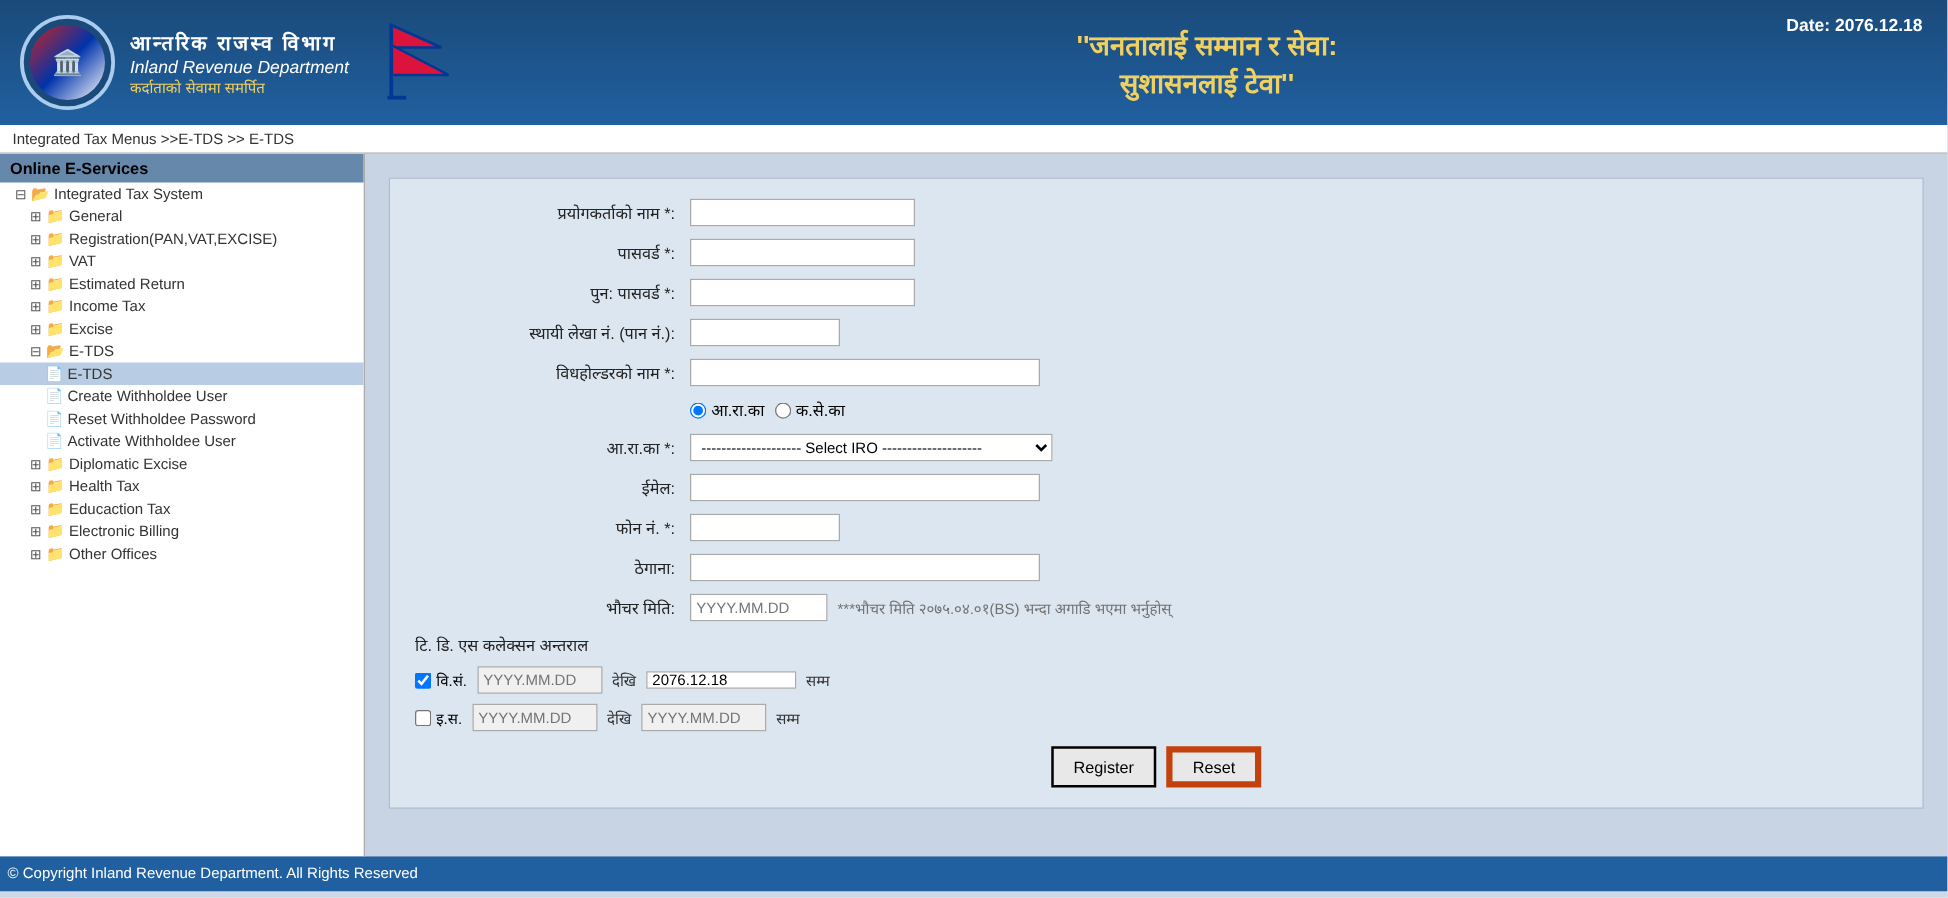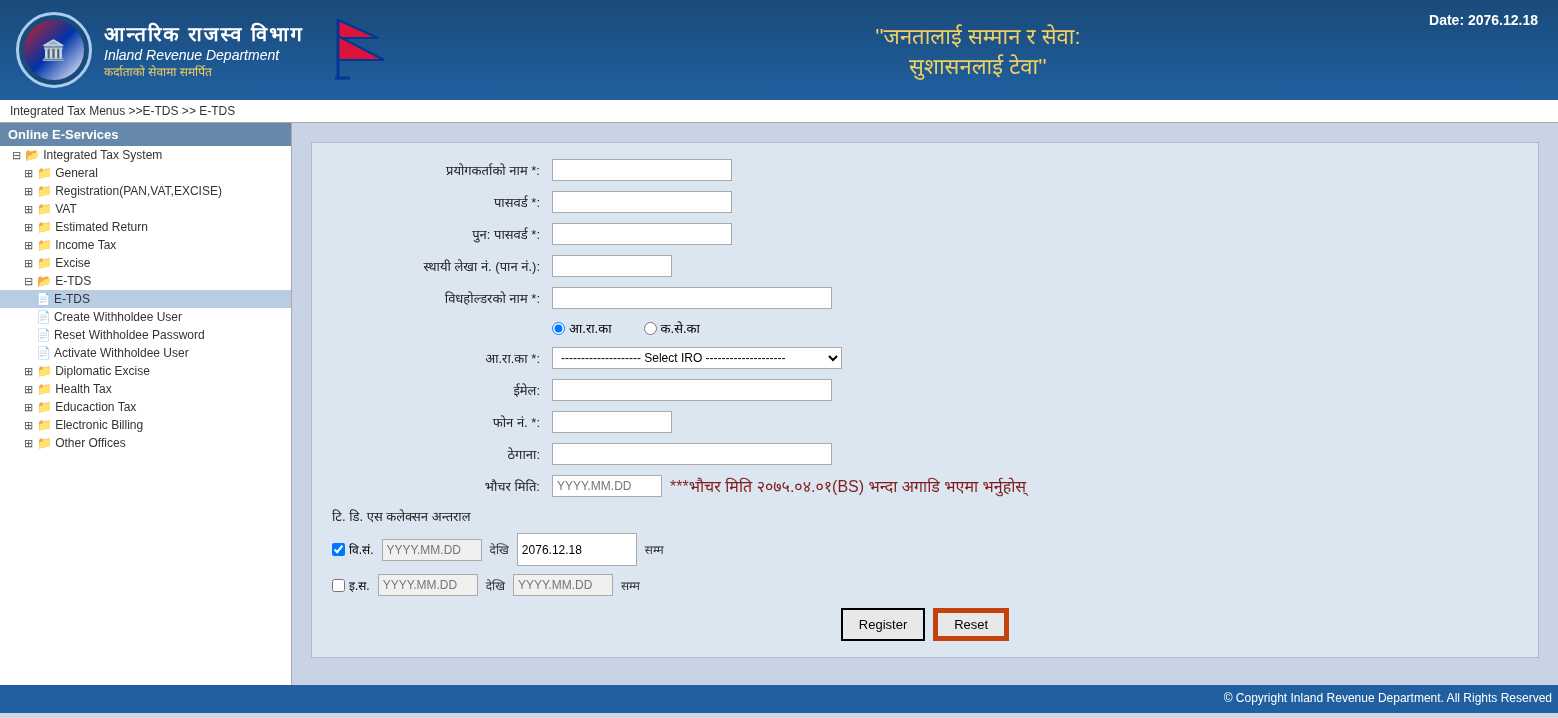--- a/index.html
+++ b/index.html
@@ -13,41 +13,41 @@
       align-items: center;
       padding: 8px 16px;
       height: 100px;
       position: relative;
     }
     .header-title-block {
       display: flex;
       flex-direction: column;
     }
     .header-title-np {
-      font-size: 20px;
+      font-size: 16px;
       font-weight: bold;
       color: #ffffff;
       letter-spacing: 2px;
     }
     .header-title-en {
       font-size: 14px;
       color: #ffffff;
       font-style: italic;
     }
     .header-title-sub {
       font-size: 12px;
       color: #f0d060;
     }
     .header-flag {
       margin: 0 30px;
     }
     .header-slogan {
       font-size: 22px;
       color: #f0d060;
-      font-weight: normal;
+      font-weight: bold;
       text-align: center;
       flex: 1;
     }
     .header-date {
       position: absolute;
       top: 12px;
       right: 20px;
       color: white;
       font-size: 14px;
       font-weight: bold;
@@ -72,21 +72,21 @@
     .sidebar {
       width: 292px;
       min-width: 292px;
       background: #ffffff;
       border-right: 1px solid #aaa;
       overflow-y: auto;
       padding: 0;
     }
     .sidebar-header {
       background: #6688aa;
-      color: #ffffff;
+      color: #000000;
       padding: 4px 8px;
       font-size: 13px;
       font-weight: bold;
     }
     .sidebar-item {
       display: flex;
       align-items: center;
       padding: 2px 4px;
       font-size: 12px;
       color: #333;
@@ -135,21 +135,21 @@
       background: white;
       height: 22px;
     }
     .form-input-medium { width: 180px; }
     .form-input-large { width: 280px; }
     .form-input-small { width: 120px; }
 
     
     .radio-group {
       display: flex;
-      gap: 32px;
+      gap: 8px;
       align-items: flex-end;
     }
     .radio-item {
       display: flex;
       align-items: center;
       gap: 4px;
       font-size: 13px;
     }
 
     
@@ -187,21 +187,21 @@
     }
     .tds-text {
       font-size: 12px;
       color: #333;
     }
     .tds-value-input {
       border: 1px solid #aaa;
       padding: 2px 4px;
       font-size: 12px;
       background: white;
-      height: 33px;
+      height: 14px;
       width: 120px;
     }
 
     
     .button-row {
       display: flex;
       gap: 8px;
       margin-top: 12px;
       justify-content: center;
     }
@@ -215,21 +215,21 @@
     }
     .btn-register {
       border: 2px solid #000;
       background: #e8e8e8;
     }
 
     
     .footer {
       background: #2060a0;
       color: white;
-      text-align: right;
+      text-align: left;
       padding: 6px;
       font-size: 12px;
       height: 28px;
     }
 
     
     ::-webkit-scrollbar { width: 14px; }
     ::-webkit-scrollbar-track { background: #d0d8e8; }
     ::-webkit-scrollbar-thumb { background: #8899aa; border: 1px solid #667788; }
 
@@ -262,22 +262,22 @@
       height: 60px;
       border-radius: 50%;
       background: linear-gradient(135deg, #cc2222, #0033aa, #ffffff);
       display: flex;
       align-items: center;
       justify-content: center;
       font-size: 20px;
     }
 
     .note-text {
-      font-size: 16px;
-      color: #7f1d1d;
+      font-size: 12px;
+      color: #737373;
       margin-left: 8px;
     }
   </style>
 </head>
 <body>
 
 <div class="header">
   <div class="logo-circle">
     <div class="logo-inner">🏛️</div>
   </div>

